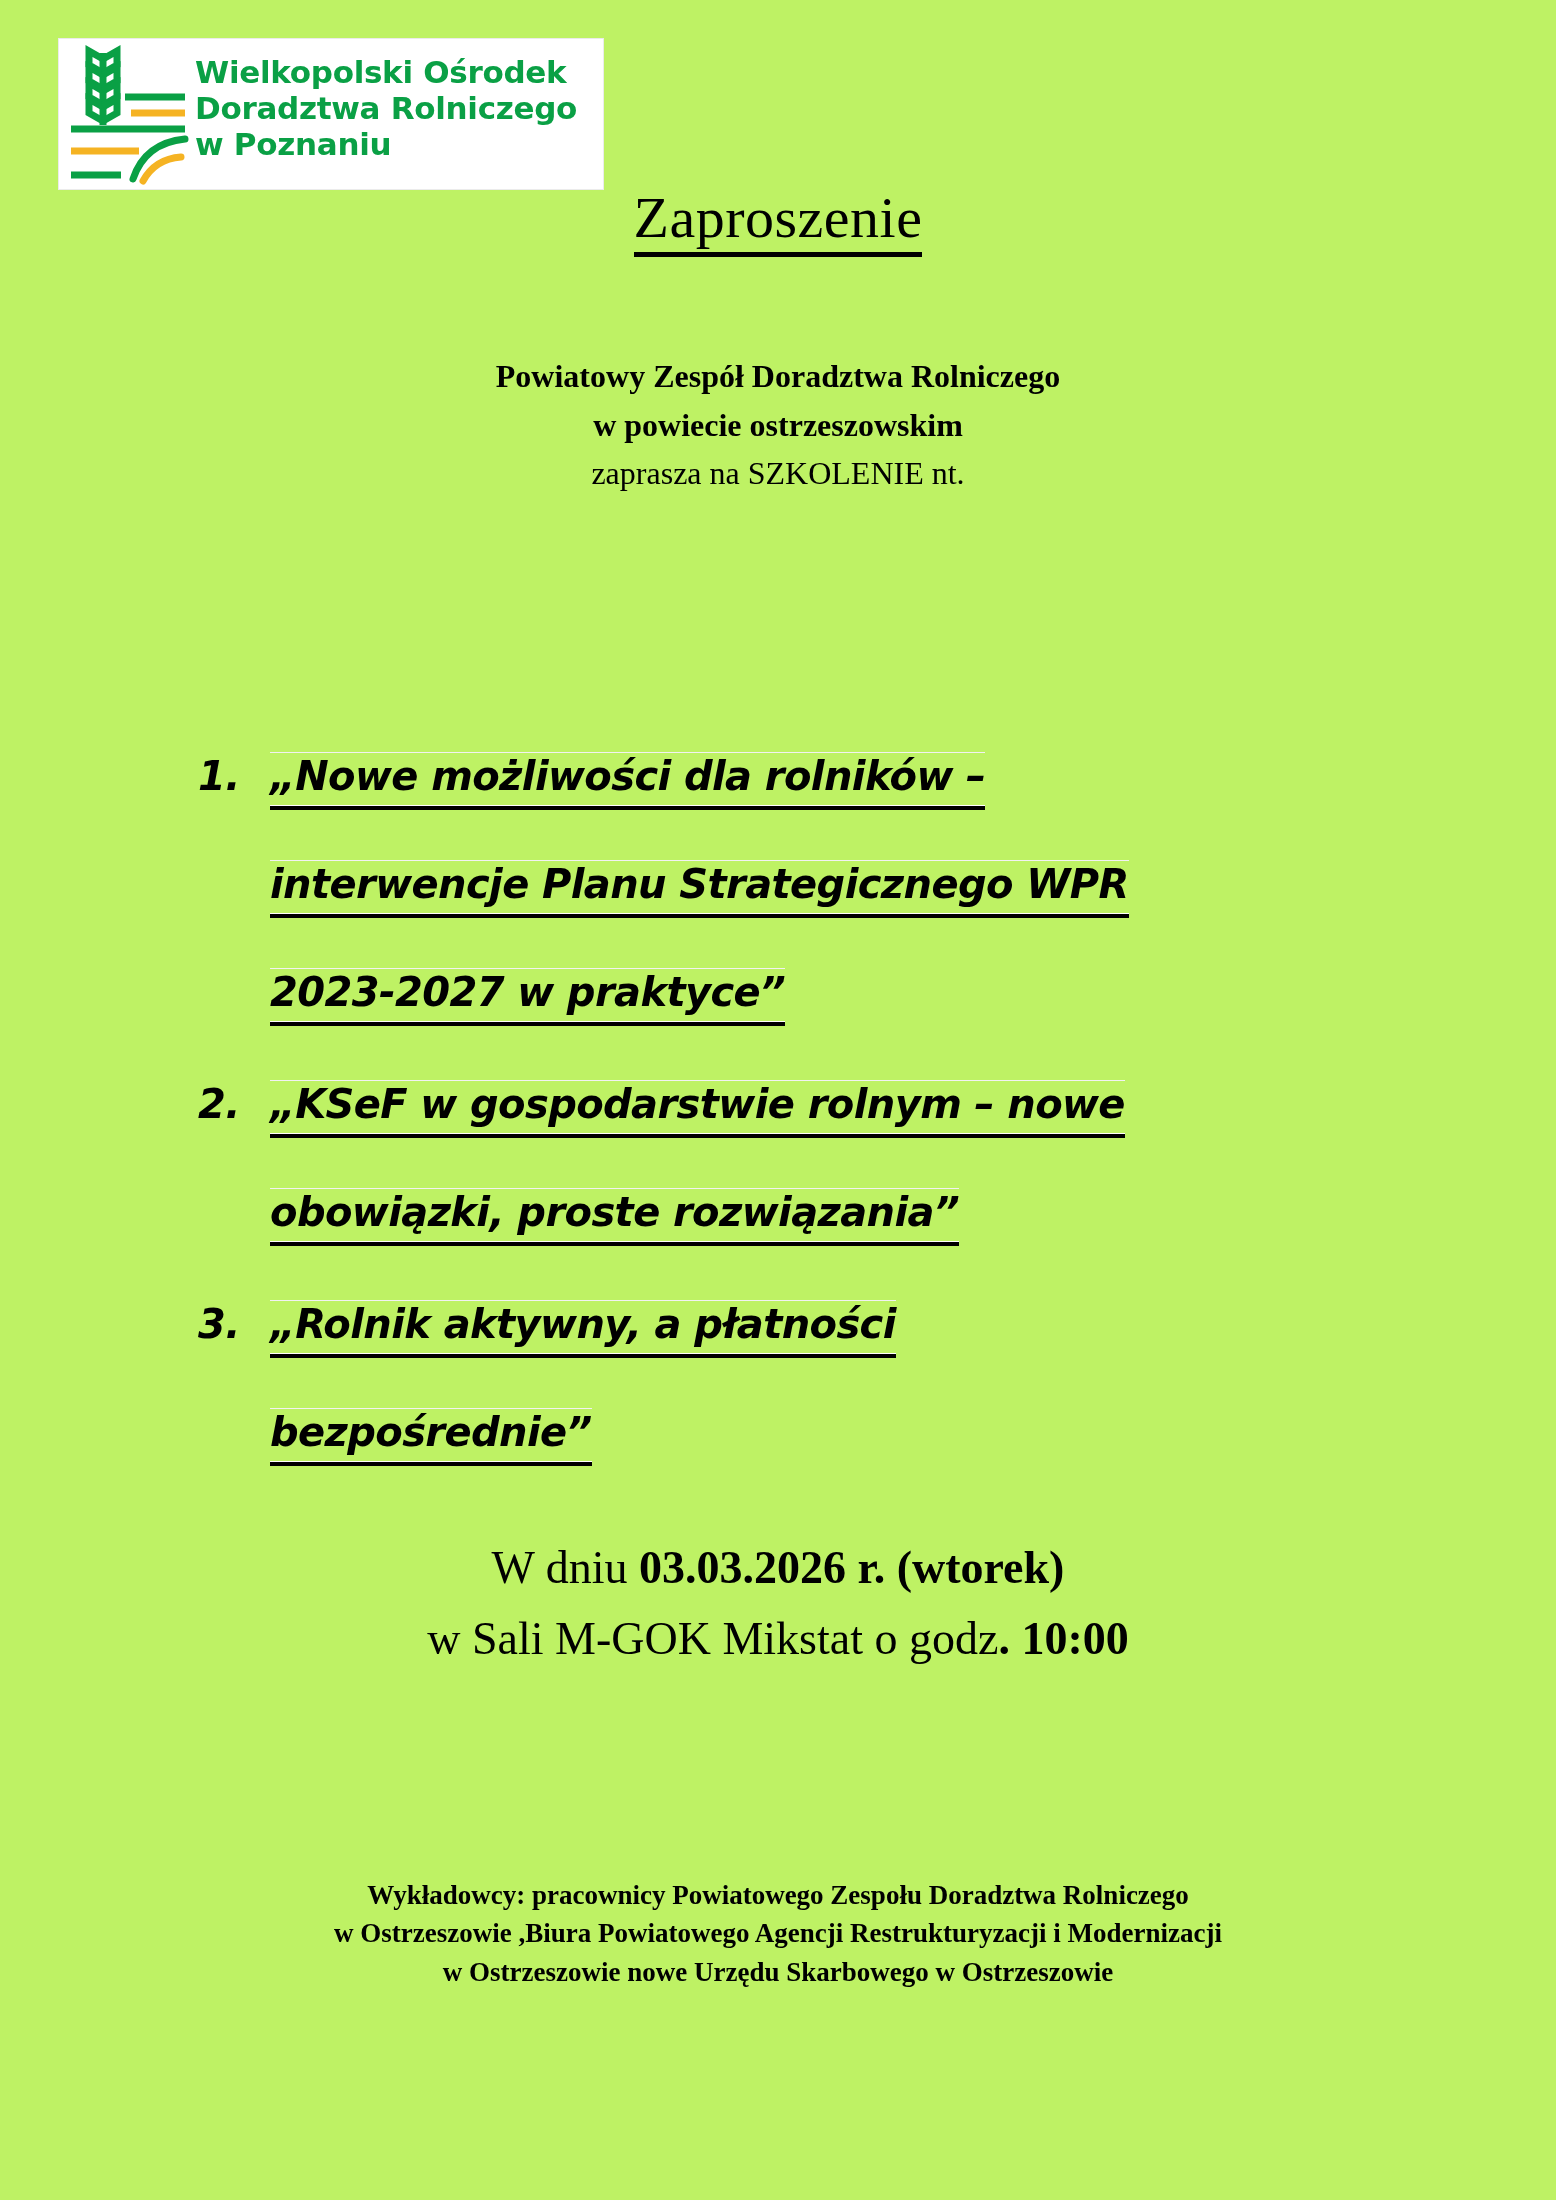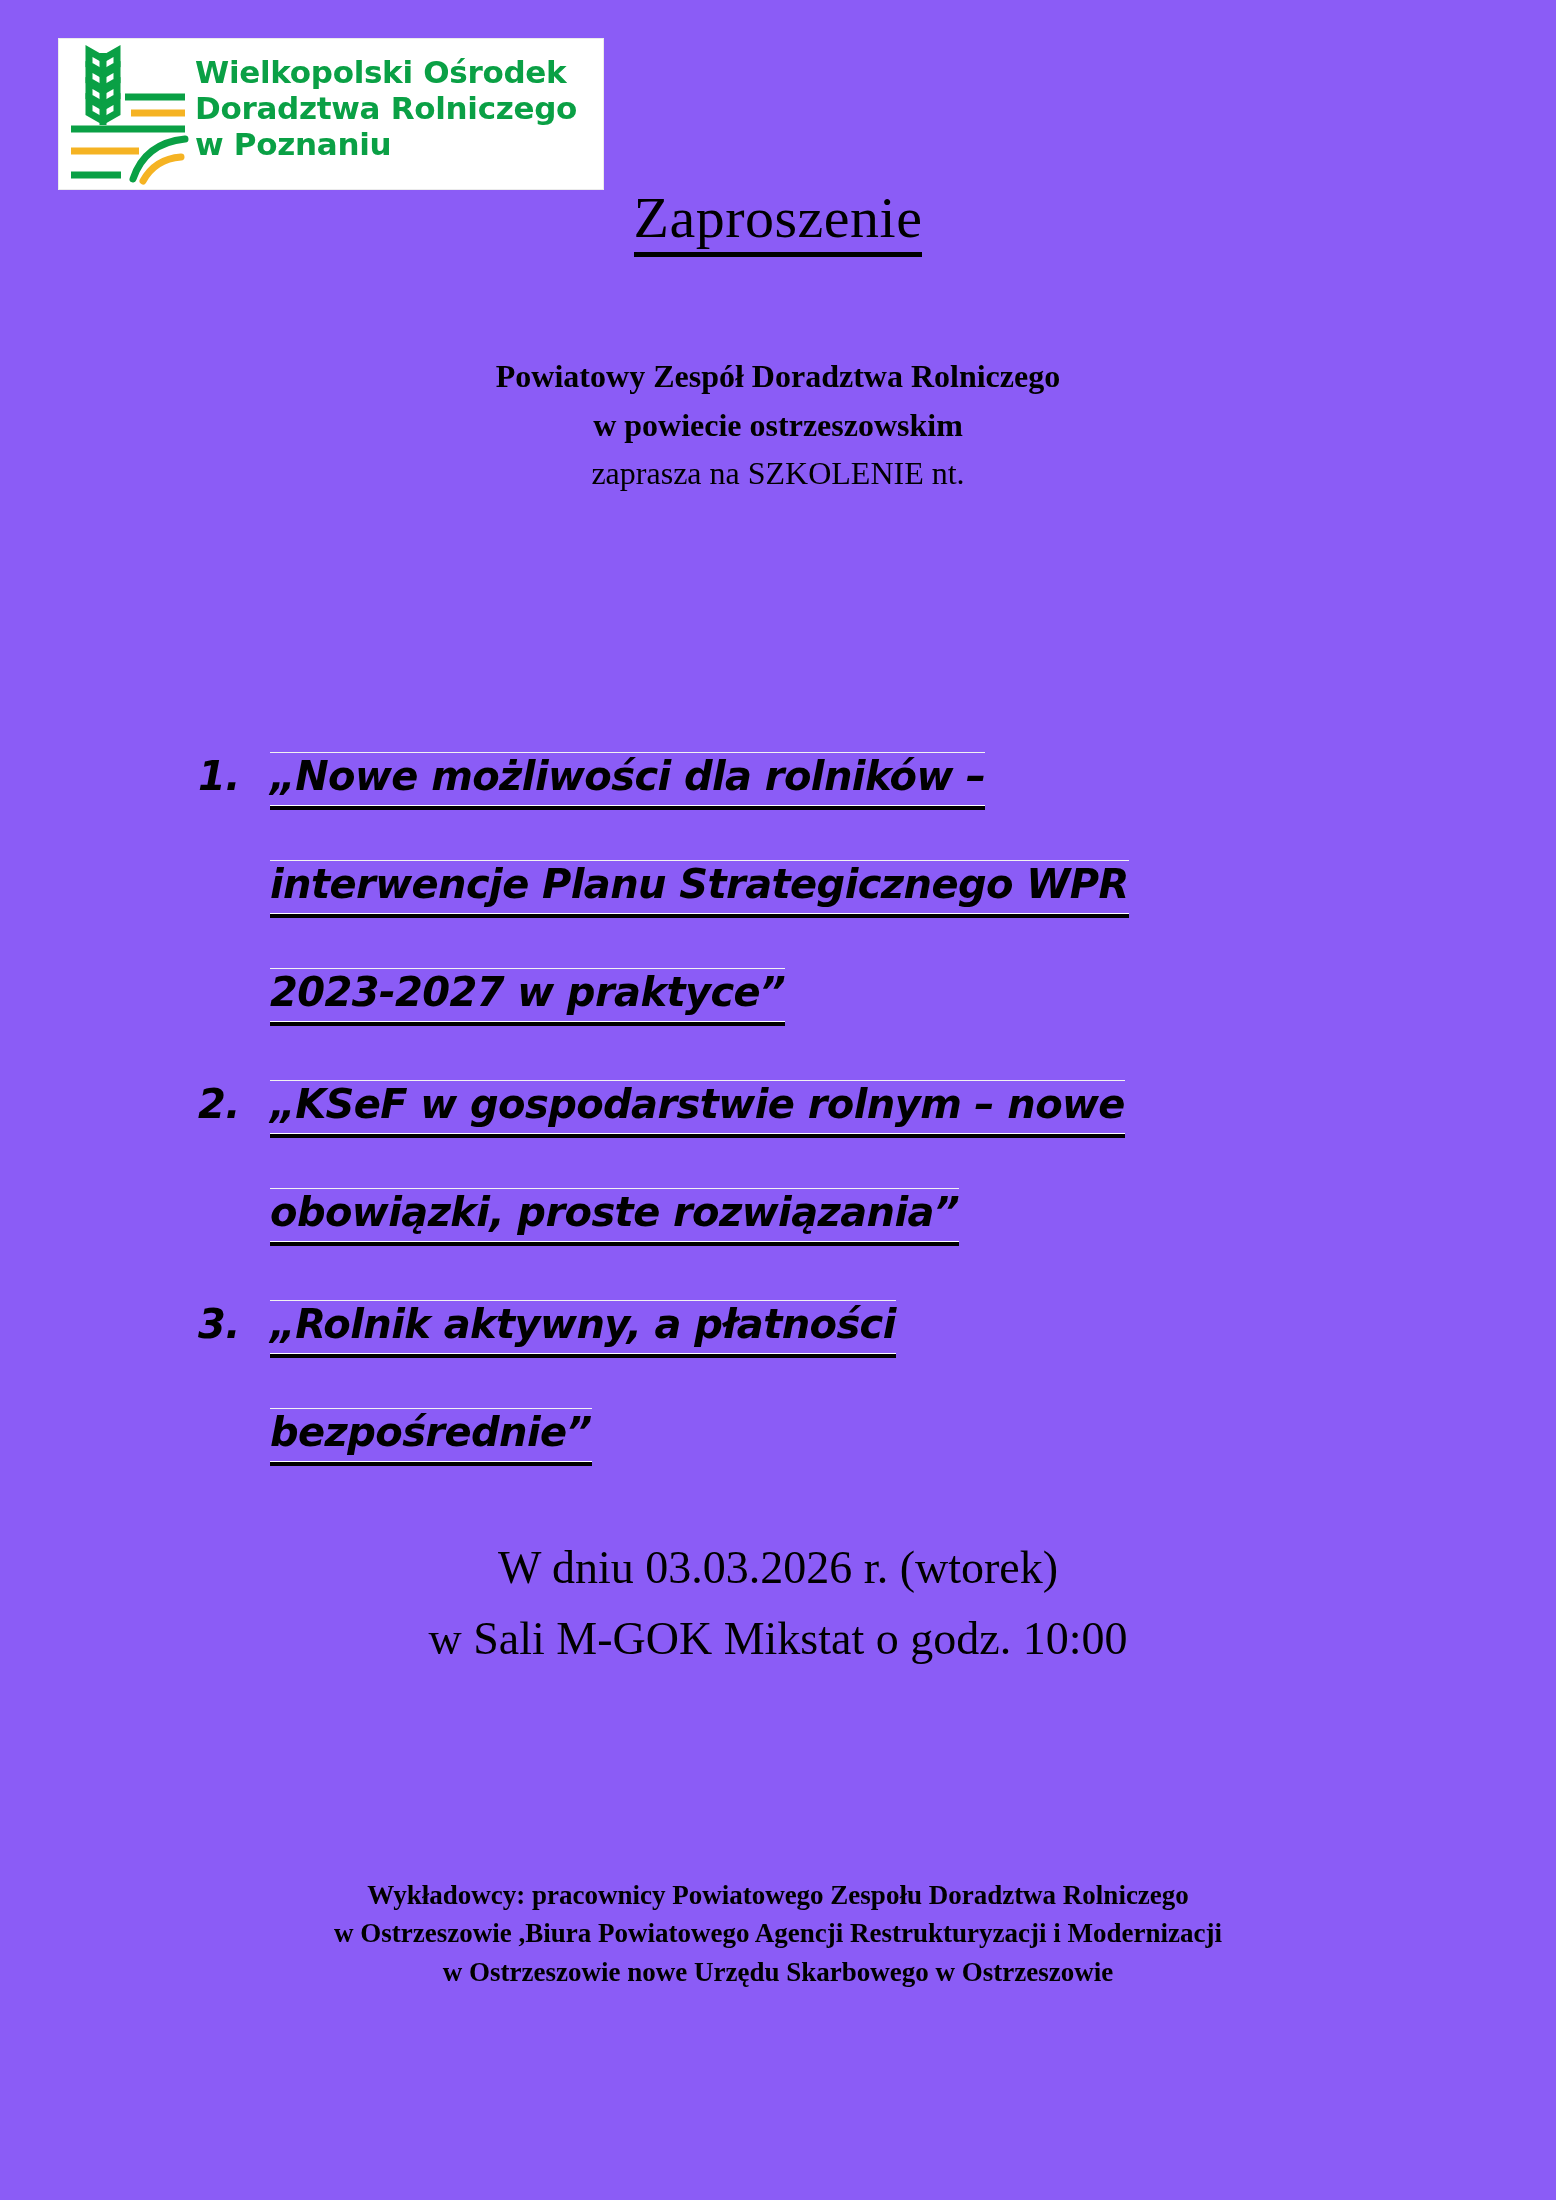--- a/index.html
+++ b/index.html
@@ -14,21 +14,21 @@
     position: relative;
     font-family: "Liberation Serif", "DejaVu Serif", serif;
     color: #000000;
     overflow: hidden;
   }
 
   
   .page {
     position: absolute;
     inset: 0;
-    background: #8b5cf6;
+    background: #bef264;
   }
 
   
   .logo-block {
     position: absolute;
     left: 58px;
     top: 38px;
     width: 546px;
     height: 152px;
     display: flex;
@@ -141,21 +141,21 @@
     left: 120px;
     right: 120px;
     top: 1532px;
     text-align: center;
   }
   .details .line {
     font-size: 46px;
     line-height: 1.55;
     white-space: nowrap;
   }
-  .details .strong { font-weight: normal; }
+  .details .strong { font-weight: bold; }
 
   
   .credits {
     position: absolute;
     left: 120px;
     right: 120px;
     top: 1876px;
     text-align: center;
   }
   .credits .line {

